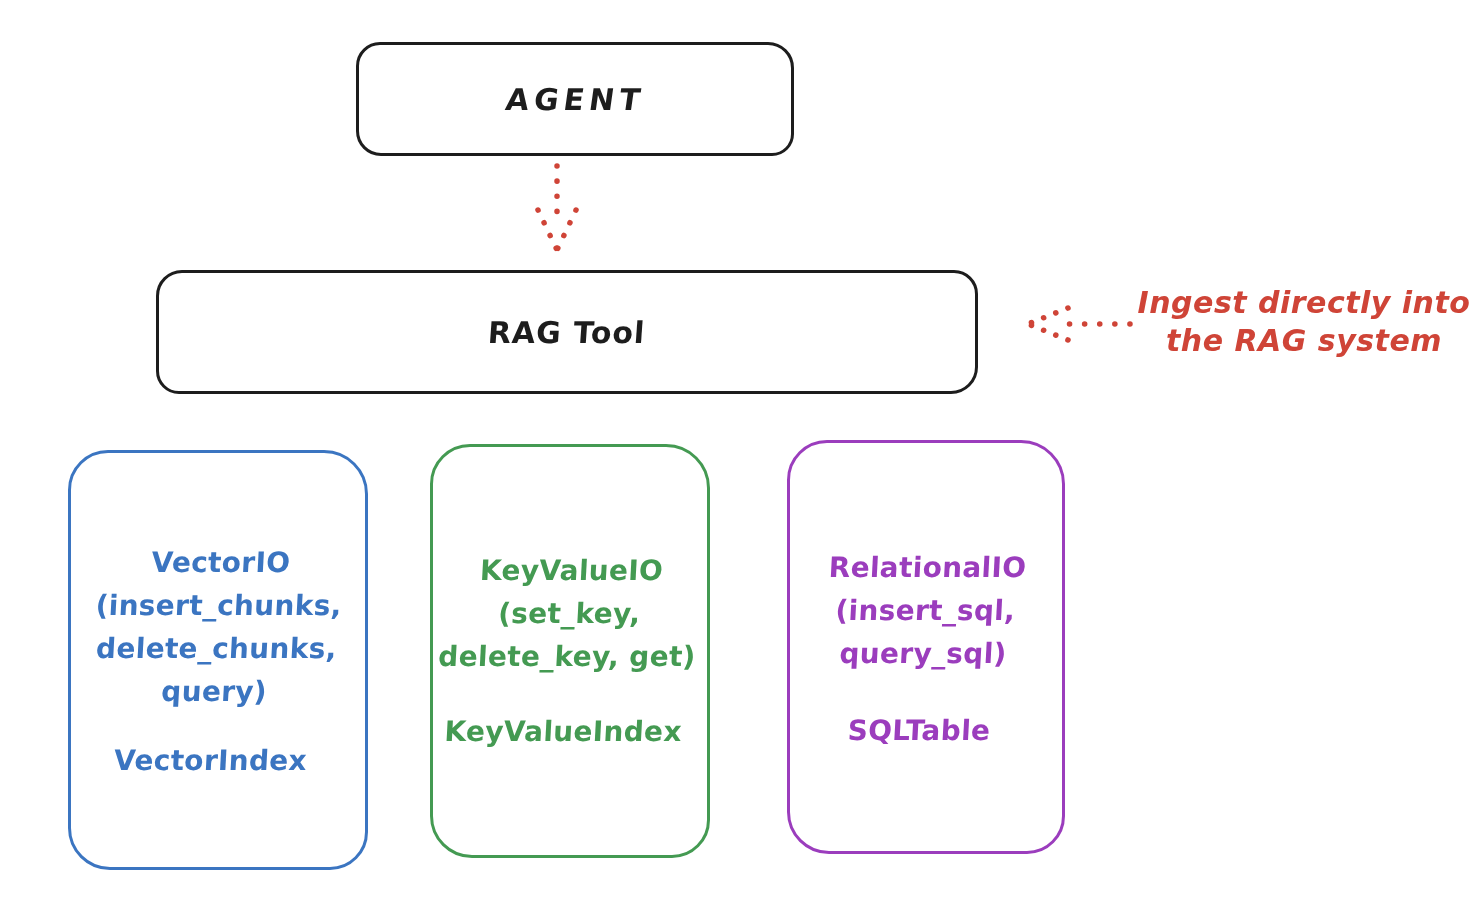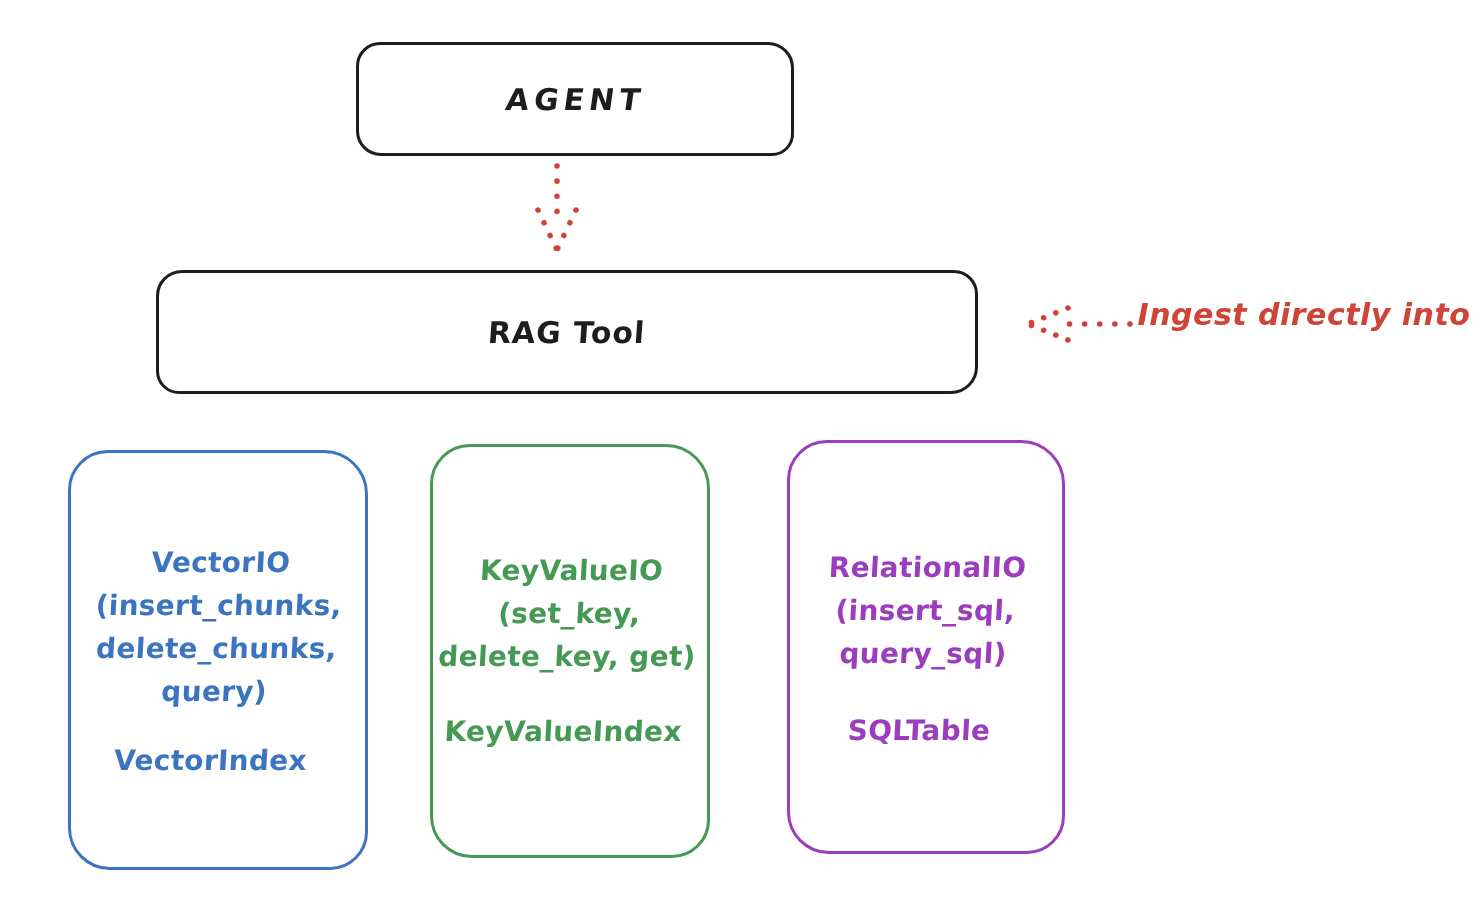--- a/index.html
+++ b/index.html
@@ -85,22 +85,23 @@
   <div class="node rag-node" style="left: 156px; top: 270px; width: 822px; height: 124px; border-radius: 26px 24px 27px 23px; border-color: rgb(29, 29, 29);">
     <div class="node-label">RAG Tool</div>
   </div>
 
   <svg class="arrow-svg" style="left: 1012px; top: 301px; color: rgb(207, 68, 55);" width="124" height="46" viewBox="0 0 124 46">
     <path d="M118 23 L44 23" stroke-width="5.5" stroke-dasharray="0.1 15"></path>
     <path d="M56 7 L16 23" stroke-width="5.5" stroke-dasharray="0.1 13"></path>
     <path d="M56 39 L16 23" stroke-width="5.5" stroke-dasharray="0.1 13"></path>
   </svg>
 
-  <div class="annotation-text" style="left: 1134px; top: 296px; width: 340px; color: rgb(207, 68, 55);">
+  <div class="annotation-text" style="left: 1134px; top: 284px; width: 340px; color: rgb(207, 68, 55);">
     <span>Ingest directly into</span>
+    <span>the RAG system</span>
   </div>
 
   <div class="card" style="left: 68px; top: 450px; width: 300px; height: 420px; color: rgb(59, 117, 193);">
     <div class="card-text" style="padding-top:88px;">
       <div class="io-block">
         <span>VectorIO</span>
         <span>(insert_chunks,</span>
         <span>delete_chunks,</span>
         <span>query)</span>
       </div>

